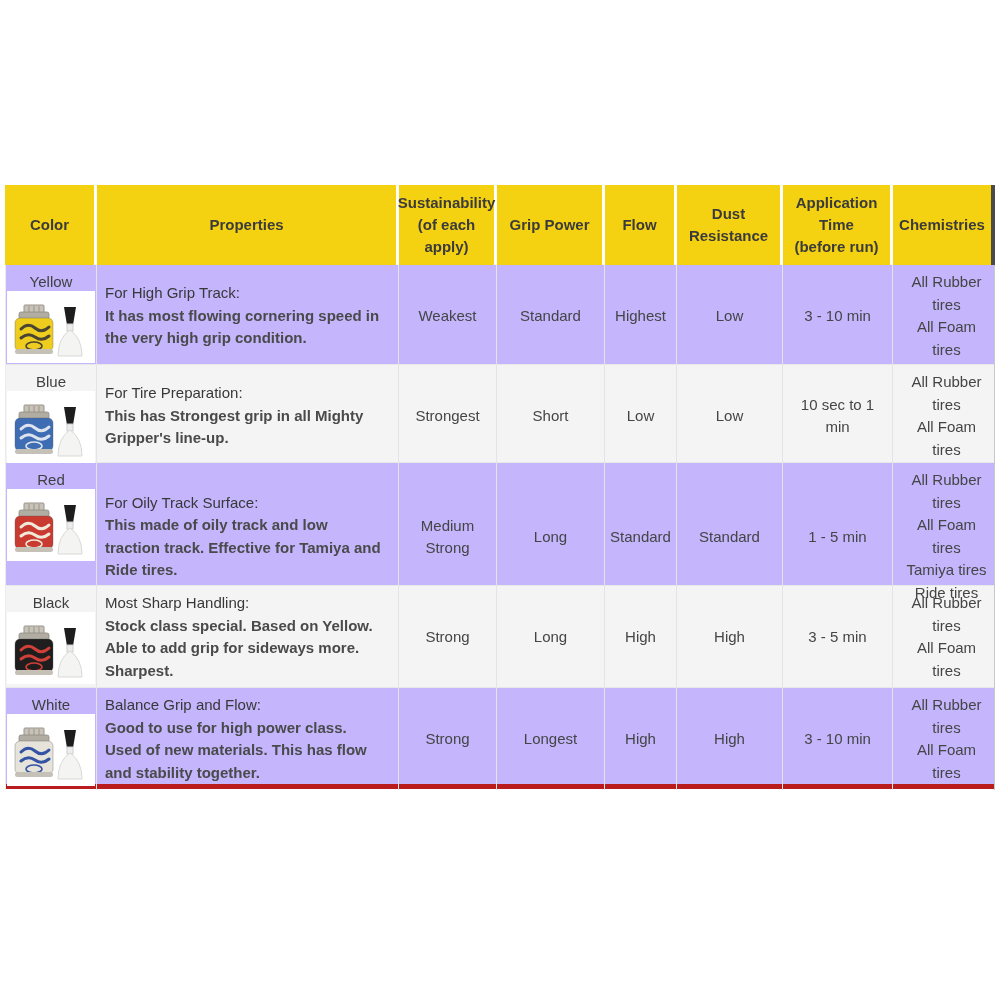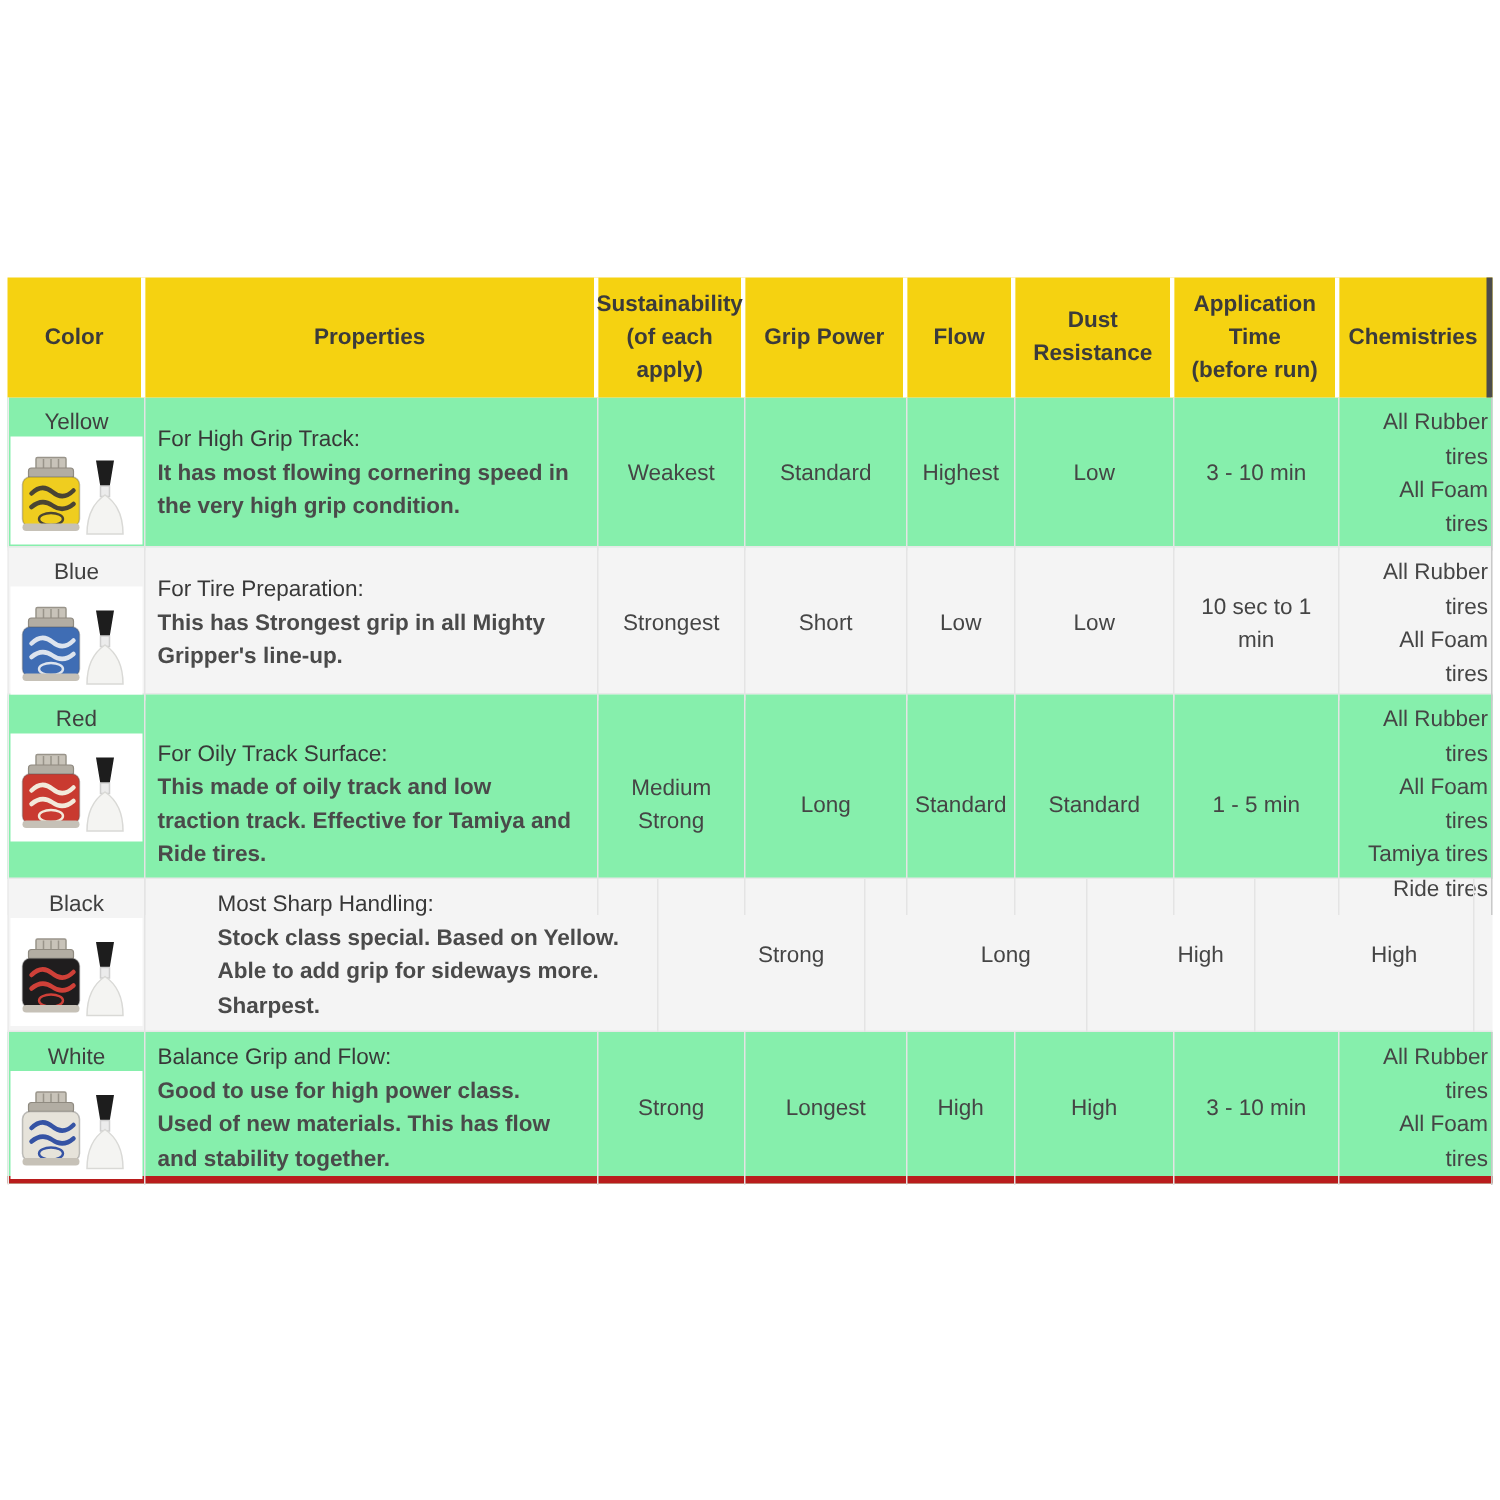--- a/index.html
+++ b/index.html
@@ -39,27 +39,27 @@
     text-align: center;
     font-size: 15px;
     font-weight: bold;
     color: #3b3b3b;
     white-space: pre-line;
     line-height: 1.45;
   }
   .th:last-child { border-right: 4px solid #4b4b4b; }
 
   
-  .trow { border-bottom: 1px solid #e8e8e8; background: #86efac; }
+  .trow { border-bottom: 1px solid #e8e8e8; background: #c4b5fd; }
   .trow.alt { background: #f4f4f4; }
   .trow:last-child { border-bottom: 5px solid #b91c1c; }
   .r0 { height: 100px; }
   .r1 { height: 98px; }
   .r2 { height: 123px; }
-  .r3 { height: 102px; gap: 40px; }
+  .r3 { height: 102px; }
   .r4 { height: 101px; }
 
   .td {
     border-right: 1px solid #e4e4e4;
     font-size: 15px;
     color: #454545;
   }
   .td:first-child { border-left: 1px solid #ececec; }
   .td:last-child { border-right: 1px solid #c9c9c9; }
 
@@ -100,21 +100,21 @@
   .props-title { font-weight: normal; color: #383838; }
   .props-text { color: #4a4a4a; font-weight: bold; }
 
   .col-chem {
     display: flex;
     flex-direction: column;
     justify-content: center;
     padding: 6px 2px 6px 8px;
     white-space: pre-line;
     line-height: 1.5;
-    text-align: right;
+    text-align: center;
   }
 </style>
 </head>
 <body>
 
 <div class="table-wrap">
 
   <div class="grid thead">
     <div class="th">Color</div>
     <div class="th">Properties</div>

